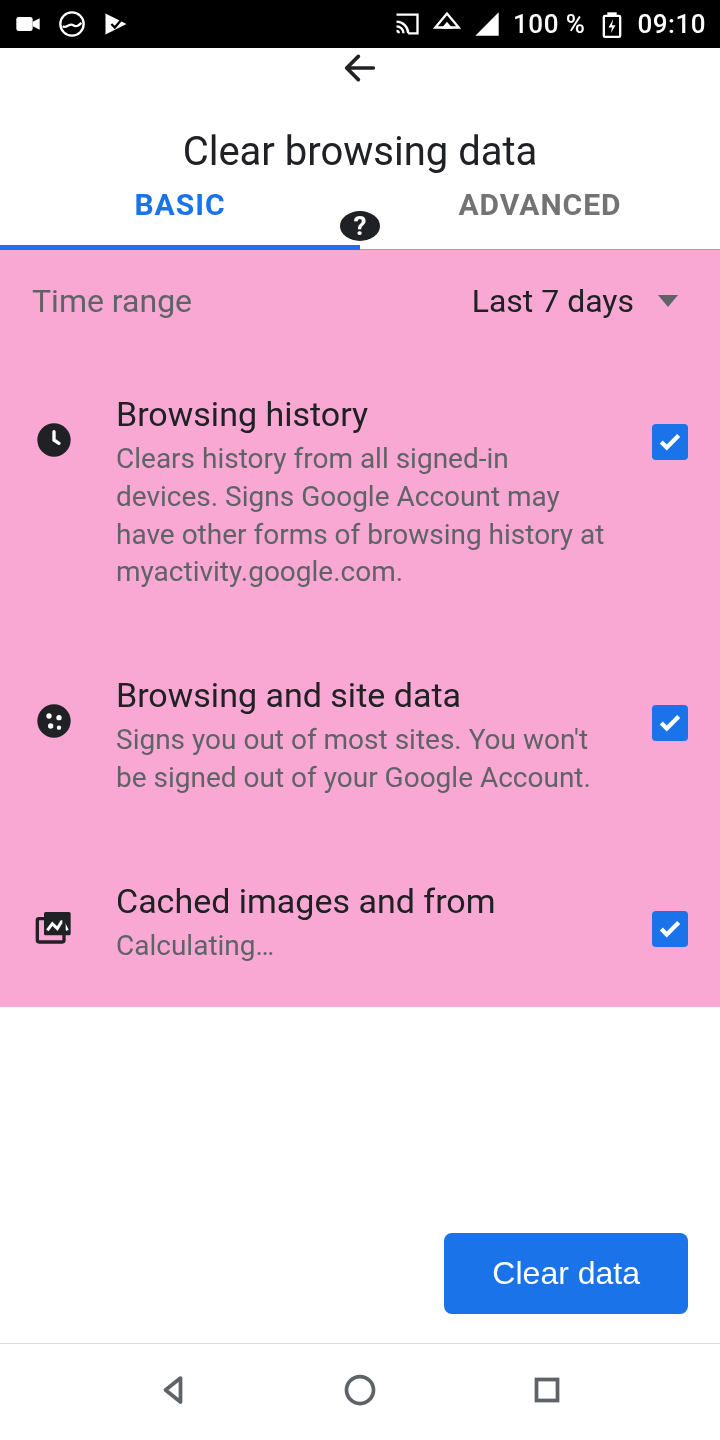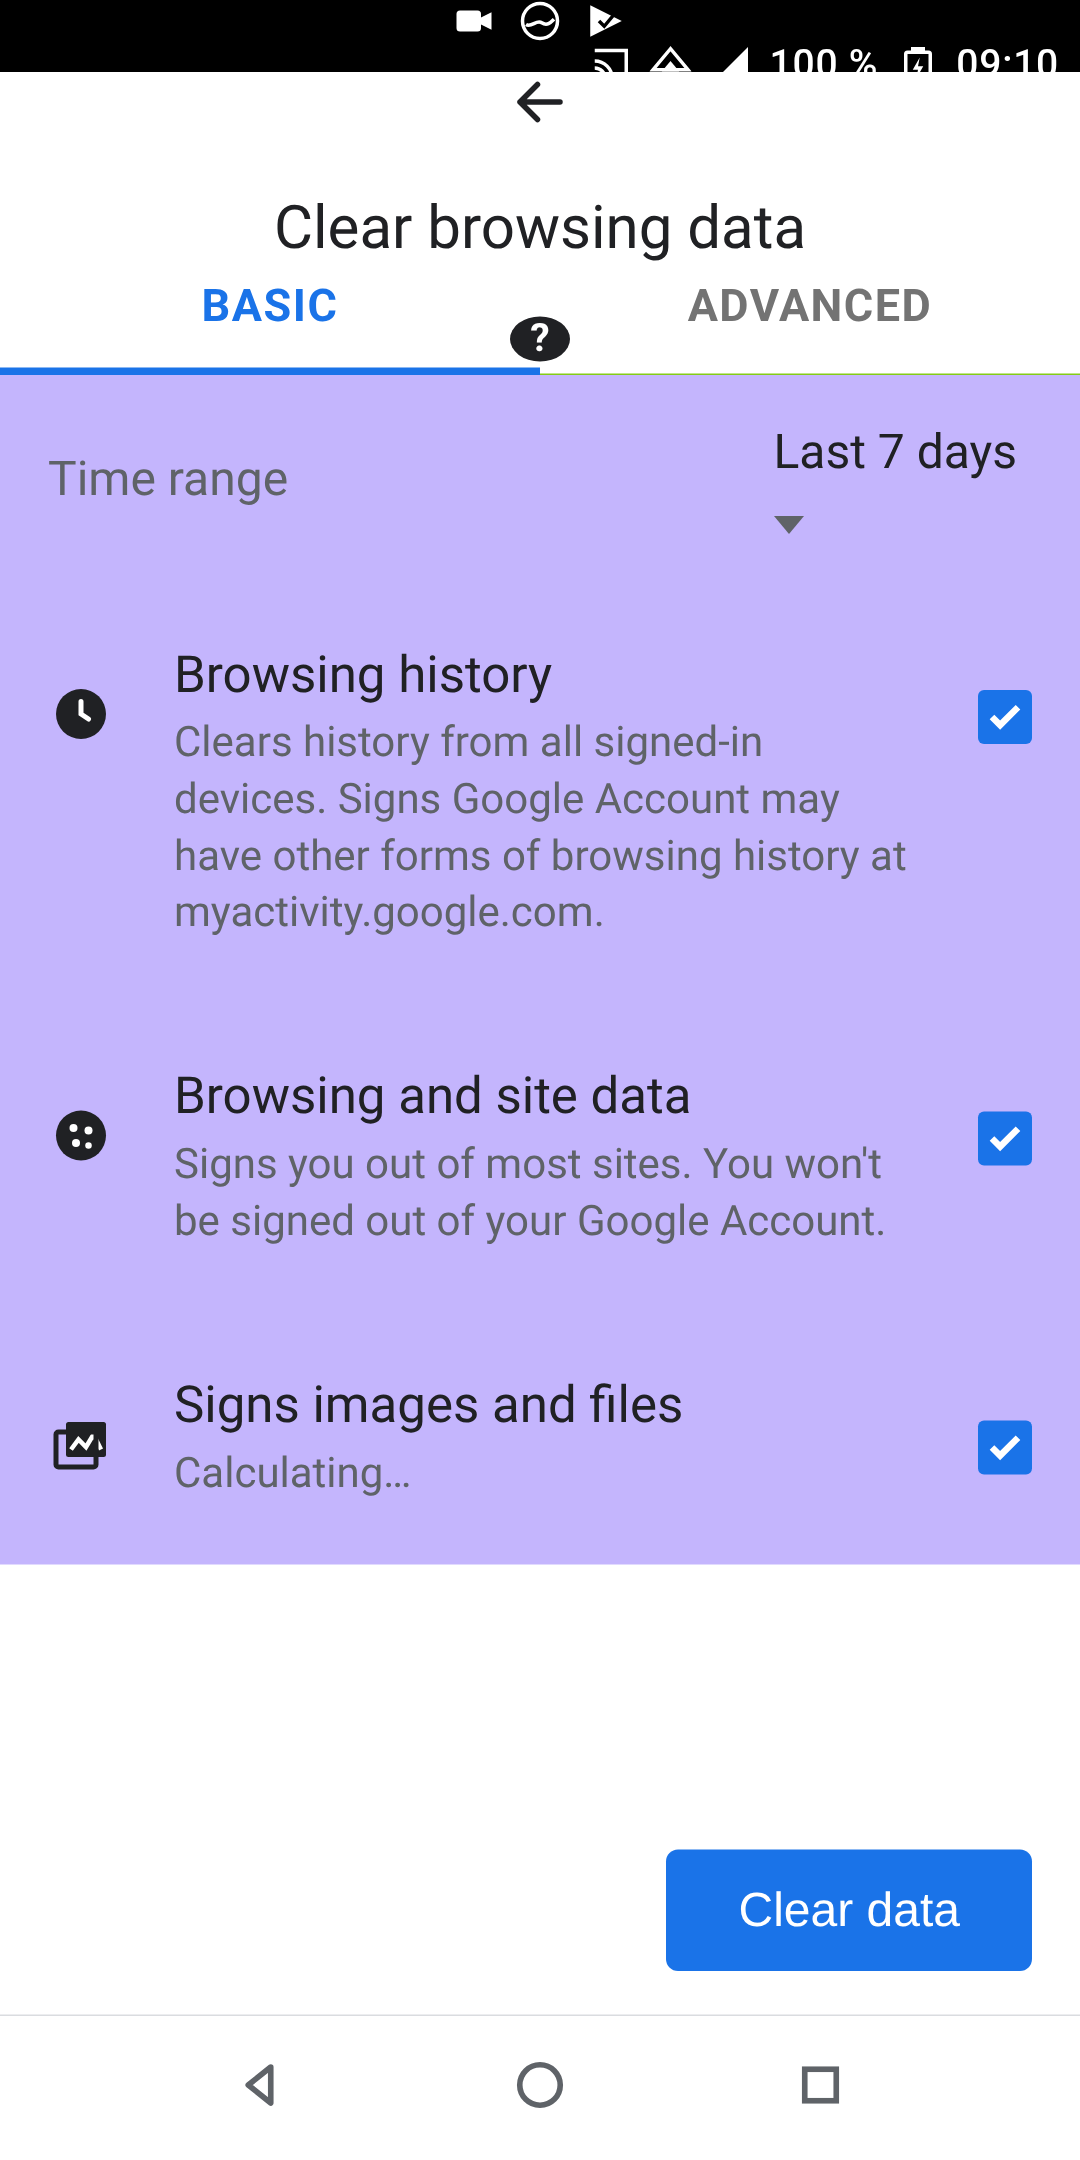--- a/index.html
+++ b/index.html
@@ -13,21 +13,20 @@
   }
   .status-bar {
     height: 48px;
     background: #000;
     color: #fff;
     display: flex;
     align-items: center;
     padding: 0 14px;
     font-size: 26px;
     font-weight: 500;
-    flex-direction: column;
   }
   .status-left { display: flex; gap: 16px; align-items: center; }
   .status-right { margin-left: auto; display: flex; gap: 12px; align-items: center; }
   .status-right span { letter-spacing: 0.5px; }
   .app-bar {
     height: 112px;
     display: flex;
     align-items: center;
     padding: 0 24px;
     gap: 36px;
@@ -66,39 +65,39 @@
   }
   .tab.active { color: #1a73e8; }
   .tab.active::after {
     content: "";
     position: absolute;
     left: 0; right: 0; bottom: -1px;
     height: 5px;
     background: #1a73e8;
   }
   .content {
-    background: #c4b5fd;
+    background: #f9a8d4;
   }
   .time-range {
     display: flex;
     align-items: center;
     padding: 32px 32px;
     font-size: 32px;
   }
   .time-range-label {
     color: #5f6368;
     flex: 0 0 auto;
   }
   .time-range-value {
     margin-left: auto;
     color: #202124;
     display: flex;
+    align-items: center;
     gap: 24px;
     padding-right: 10px;
-    flex-direction: column;
   }
   .dropdown-caret {
     width: 0; height: 0;
     border-left: 10px solid transparent;
     border-right: 10px solid transparent;
     border-top: 12px solid #5f6368;
   }
   .options { padding: 0 32px; }
   .option {
     display: flex;
@@ -277,21 +276,21 @@
 
     <div class="option">
       <div class="option-icon">
         <svg viewBox="0 0 24 24">
             <rect x="6" y="3" width="16" height="14" rx="1" fill="#202124"></rect>
             <path d="M8 14l3-4 3 3 3-5 3 6" stroke="#fff" stroke-width="1.8" fill="none"></path>
             <rect x="2" y="7" width="16" height="14" rx="1" fill="none" stroke="#202124" stroke-width="2"></rect>
           </svg>
       </div>
       <div class="option-body">
-        <div class="option-title">Signs images and files</div>
+        <div class="option-title">Cached images and from</div>
         <div class="option-desc">Calculating…</div>
       </div>
       <div class="checkbox">
         <svg viewBox="0 0 24 24">
             <path d="M4 12l5 5L20 6"></path>
           </svg>
       </div>
     </div>
   </div>
 </div>

